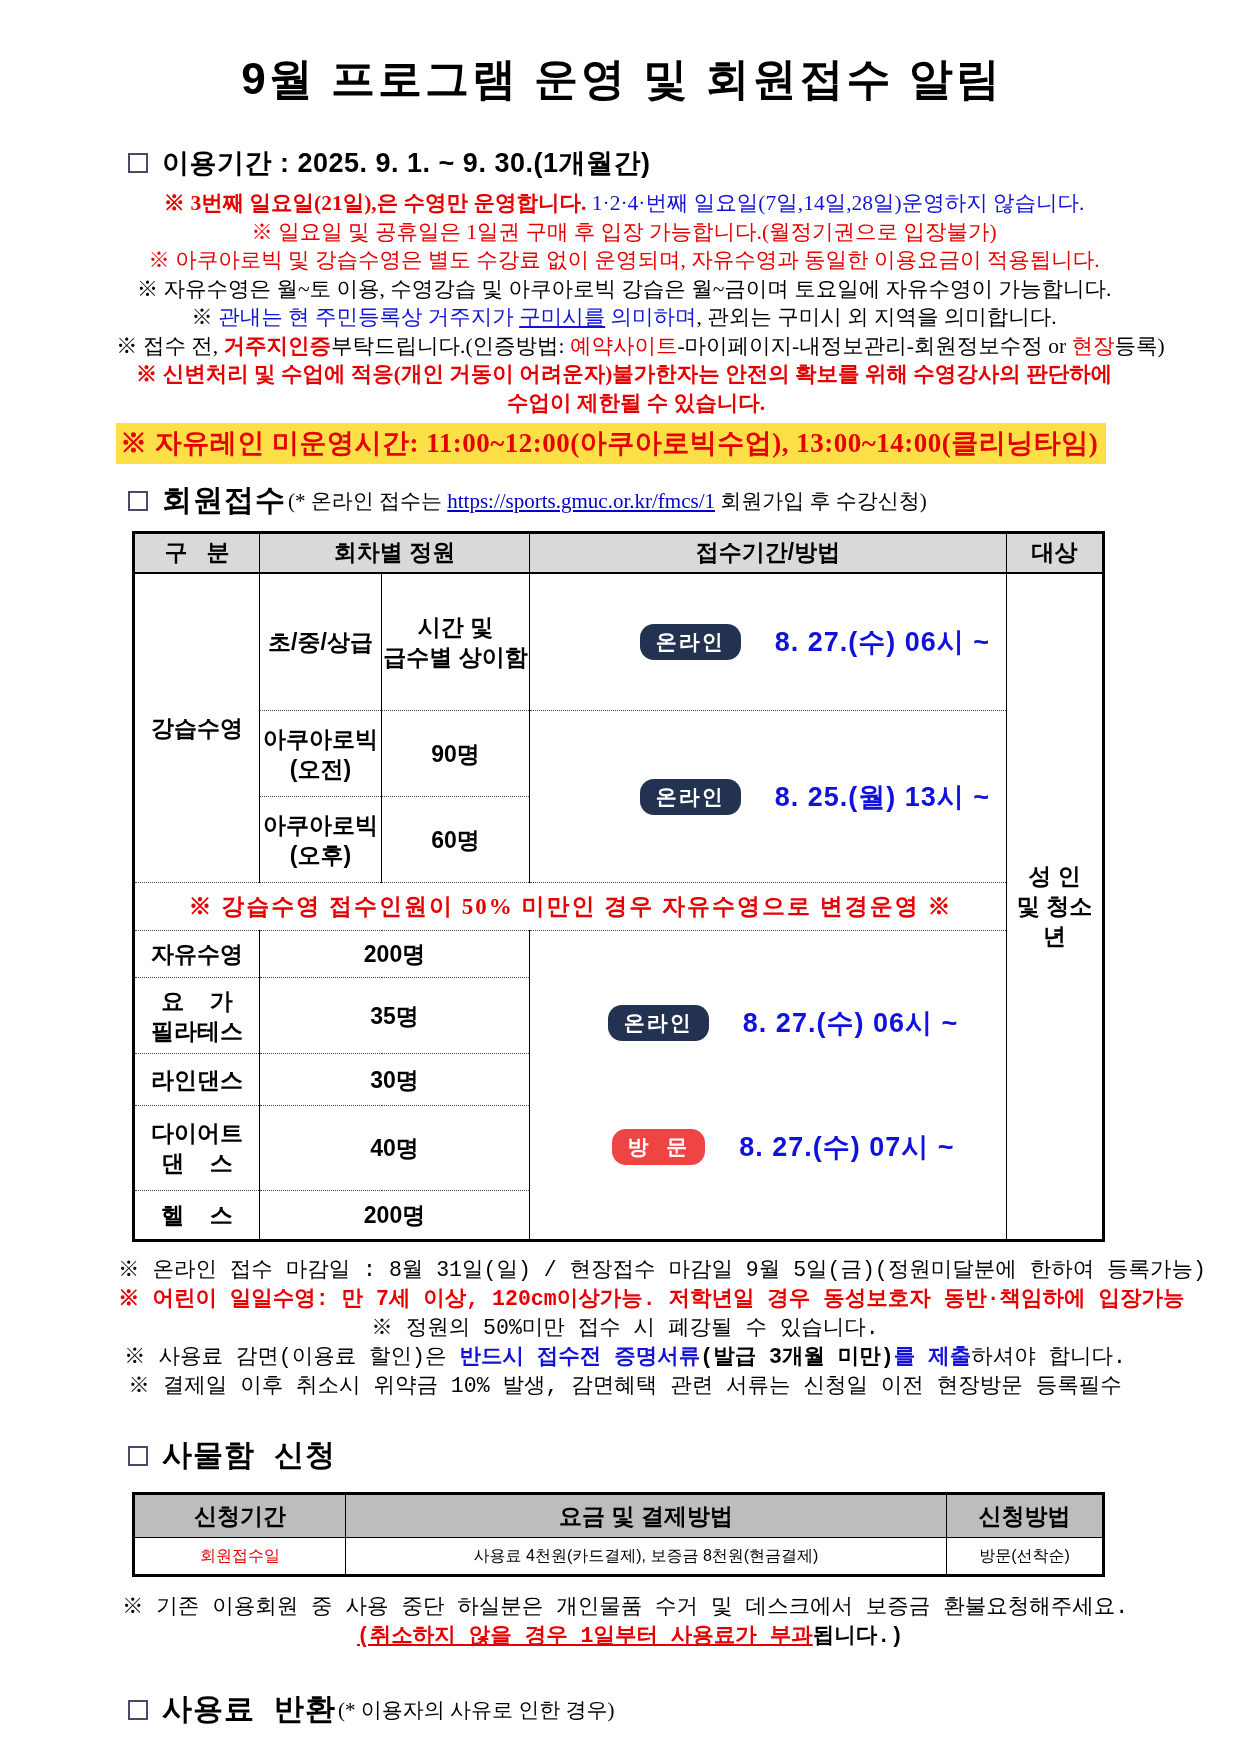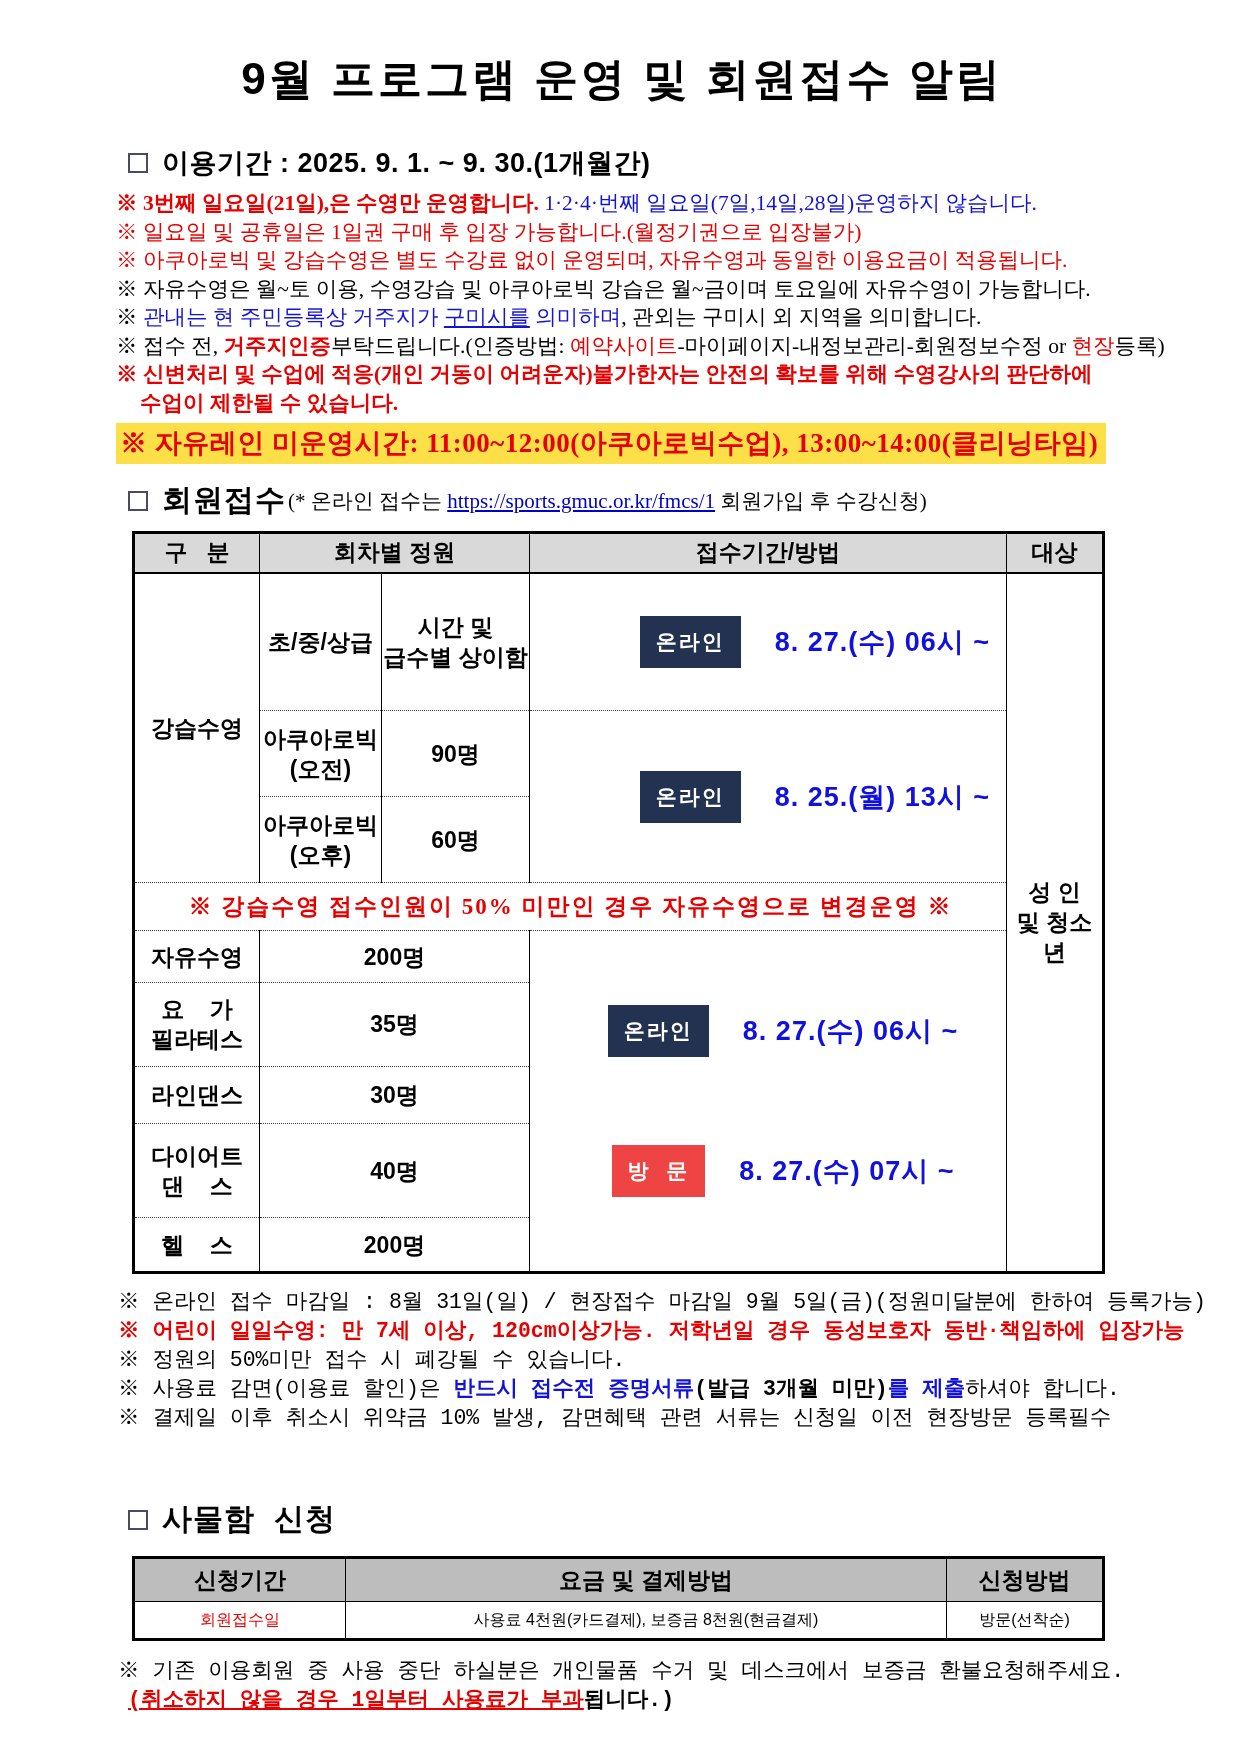--- a/index.html
+++ b/index.html
@@ -9,21 +9,21 @@
 
   .doc-title { text-align:center; font-size:44px; font-weight:bold; letter-spacing:3px; margin-bottom:36px; font-family:"Liberation Sans", sans-serif; }
 
   .sec-head { display:flex; align-items:center; margin:6px 0 8px 16px; }
   .sec-head .cbx { display:inline-block; width:20px; height:20px; border:2px solid #4a4a66; margin-right:14px; flex:0 0 auto; }
   .sec-head .h-txt { font-size:27px; font-weight:bold; letter-spacing:0.5px; }
   .sec-head .h-big { font-size:30px; font-weight:bold; letter-spacing:1px;font-family:Liberation Mono, monospace; }
   .sec-head .h-sub { font-size:21px; font-weight:normal; font-family:"Liberation Serif", serif; margin-left:2px; }
 
   .notices { margin:4px 0 0 4px; font-family:"Liberation Serif", serif; }
-  .nline { font-size:21.5px; line-height:28.5px; white-space:nowrap; }
+  .nline { font-size:21.5px; line-height:28.5px; white-space:nowrap;text-align:center; }
   .nline.cont { padding-left:24px; }
   .red { color:#e60000; }
   .redb { color:#e60000; font-weight:bold; }
   .blue { color:#1313d6; }
   .blueb { color:#1313d6; font-weight:bold; }
   .blk { color:#000; }
   .blkb { color:#000; font-weight:bold; }
   .und { text-decoration:underline; }
 
   .hl-line { background:#fde047; display:inline-block; margin:6px 0 10px 4px; padding:2px 8px 3px 4px; }
@@ -31,21 +31,21 @@
 
   a.doc-link { color:#0000cc; text-decoration:underline; font-family:"Liberation Serif", serif; }
 
   table.mtab { border-collapse:collapse; border:3px solid #000; margin:10px 0 14px 20px; table-layout:fixed; width:970px; }
   table.mtab th, table.mtab td { border-left:1px solid #000; text-align:center; vertical-align:middle; }
   table.mtab th:first-child, table.mtab td.no-lb { border-left:none; }
   table.mtab thead th { background:#d9d9d9; font-size:23px; font-weight:bold; height:40px; border-bottom:2px solid #000; white-space:pre-wrap; }
   table.mtab tbody td { font-size:23px; font-weight:bold; border-top:1px dotted #444; white-space:pre-wrap; line-height:30px; }
   table.mtab tbody tr:first-child td { border-top:none; }
   td.sched { text-align:left; padding-left:30px; }
-  .badge { display:inline-block; color:#fff; font-weight:bold; font-size:21px; padding:11px 16px; letter-spacing:2px; vertical-align:middle; }
+  .badge { display:inline-block; color:#fff; font-weight:bold; font-size:21px; padding:3px 16px; letter-spacing:2px; vertical-align:middle;border-radius:14px; }
   .badge.navy { background:#233250; }
   .badge.green { background:#ef4444; }
   .sdate { color:#1111dd; font-weight:bold; font-size:27px; margin-left:34px; vertical-align:middle; letter-spacing:1px; }
   .sched-line { margin:14px 0; }
   td.redrow { color:#e60000; font-weight:bold; font-family:"Liberation Serif", serif; font-size:26px; letter-spacing:2px; height:48px; }
   td.target-cell { font-size:24px; font-weight:bold; line-height:34px;margin-left:40px; }
 
   .tnotes { margin:12px 0 0 6px; font-family:Liberation Mono, monospace; }
   .tnotes .nline { line-height:29px; }
 
@@ -160,21 +160,21 @@
   </table>
 
   <div class="tnotes">
     <div class="nline blk">※ 온라인 접수 마감일 : 8월 31일(일) / 현장접수 마감일 9월 5일(금)(정원미달분에 한하여 등록가능)</div>
     <div class="nline redb">※ 어린이 일일수영: 만 7세 이상, 120cm이상가능. 저학년일 경우 동성보호자 동반·책임하에 입장가능</div>
     <div class="nline blk">※ 정원의 50%미만 접수 시 폐강될 수 있습니다.</div>
     <div class="nline"><span class="blk">※ 사용료 감면(이용료 할인)은 </span><span class="blueb">반드시 접수전 증명서류</span><span class="blkb">(발급 3개월 미만)</span><span class="blueb">를 제출</span><span class="blk">하셔야 합니다.</span></div>
     <div class="nline blk">※ 결제일 이후 취소시 위약금 10% 발생, 감면혜택 관련 서류는 신청일 이전 현장방문 등록필수</div>
   </div>
 
-  <div class="sec-head" style="margin-top:66px;">
+  <div class="sec-head" style="margin-top:34px;">
     <span class="cbx"></span>
     <span class="h-big">사물함 신청</span>
   </div>
 
   <table class="ltab">
     <colgroup>
         <col style="width:212px">
         <col style="width:601px">
         <col style="width:157px">
       </colgroup>

